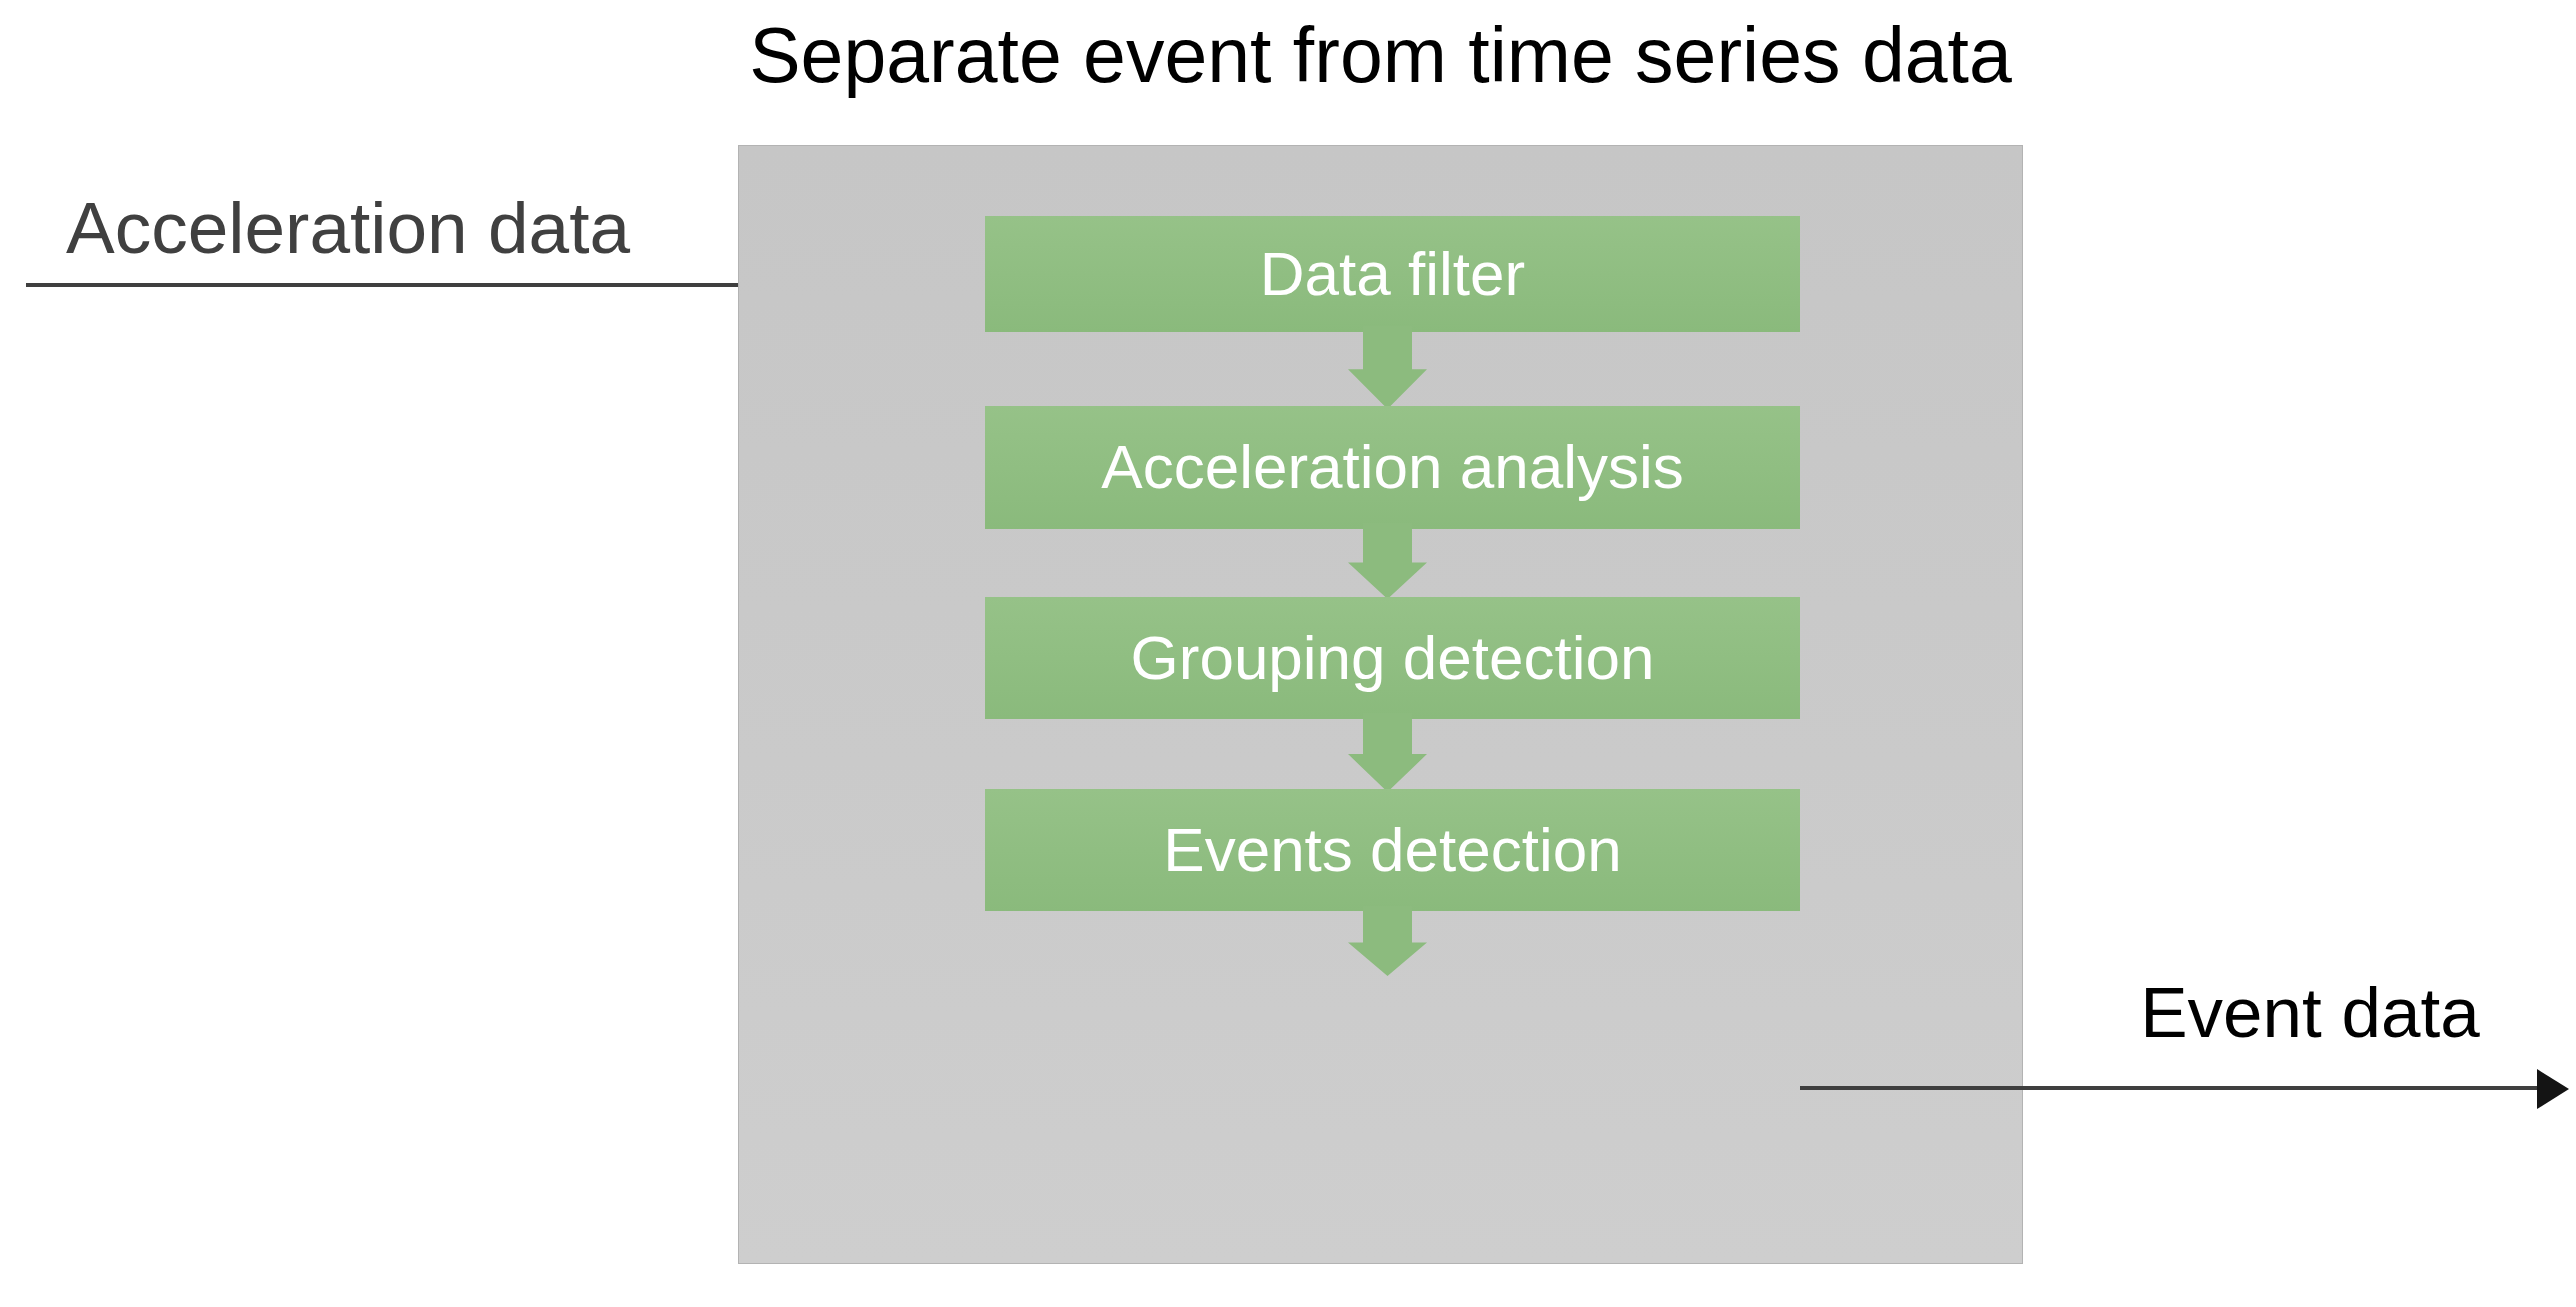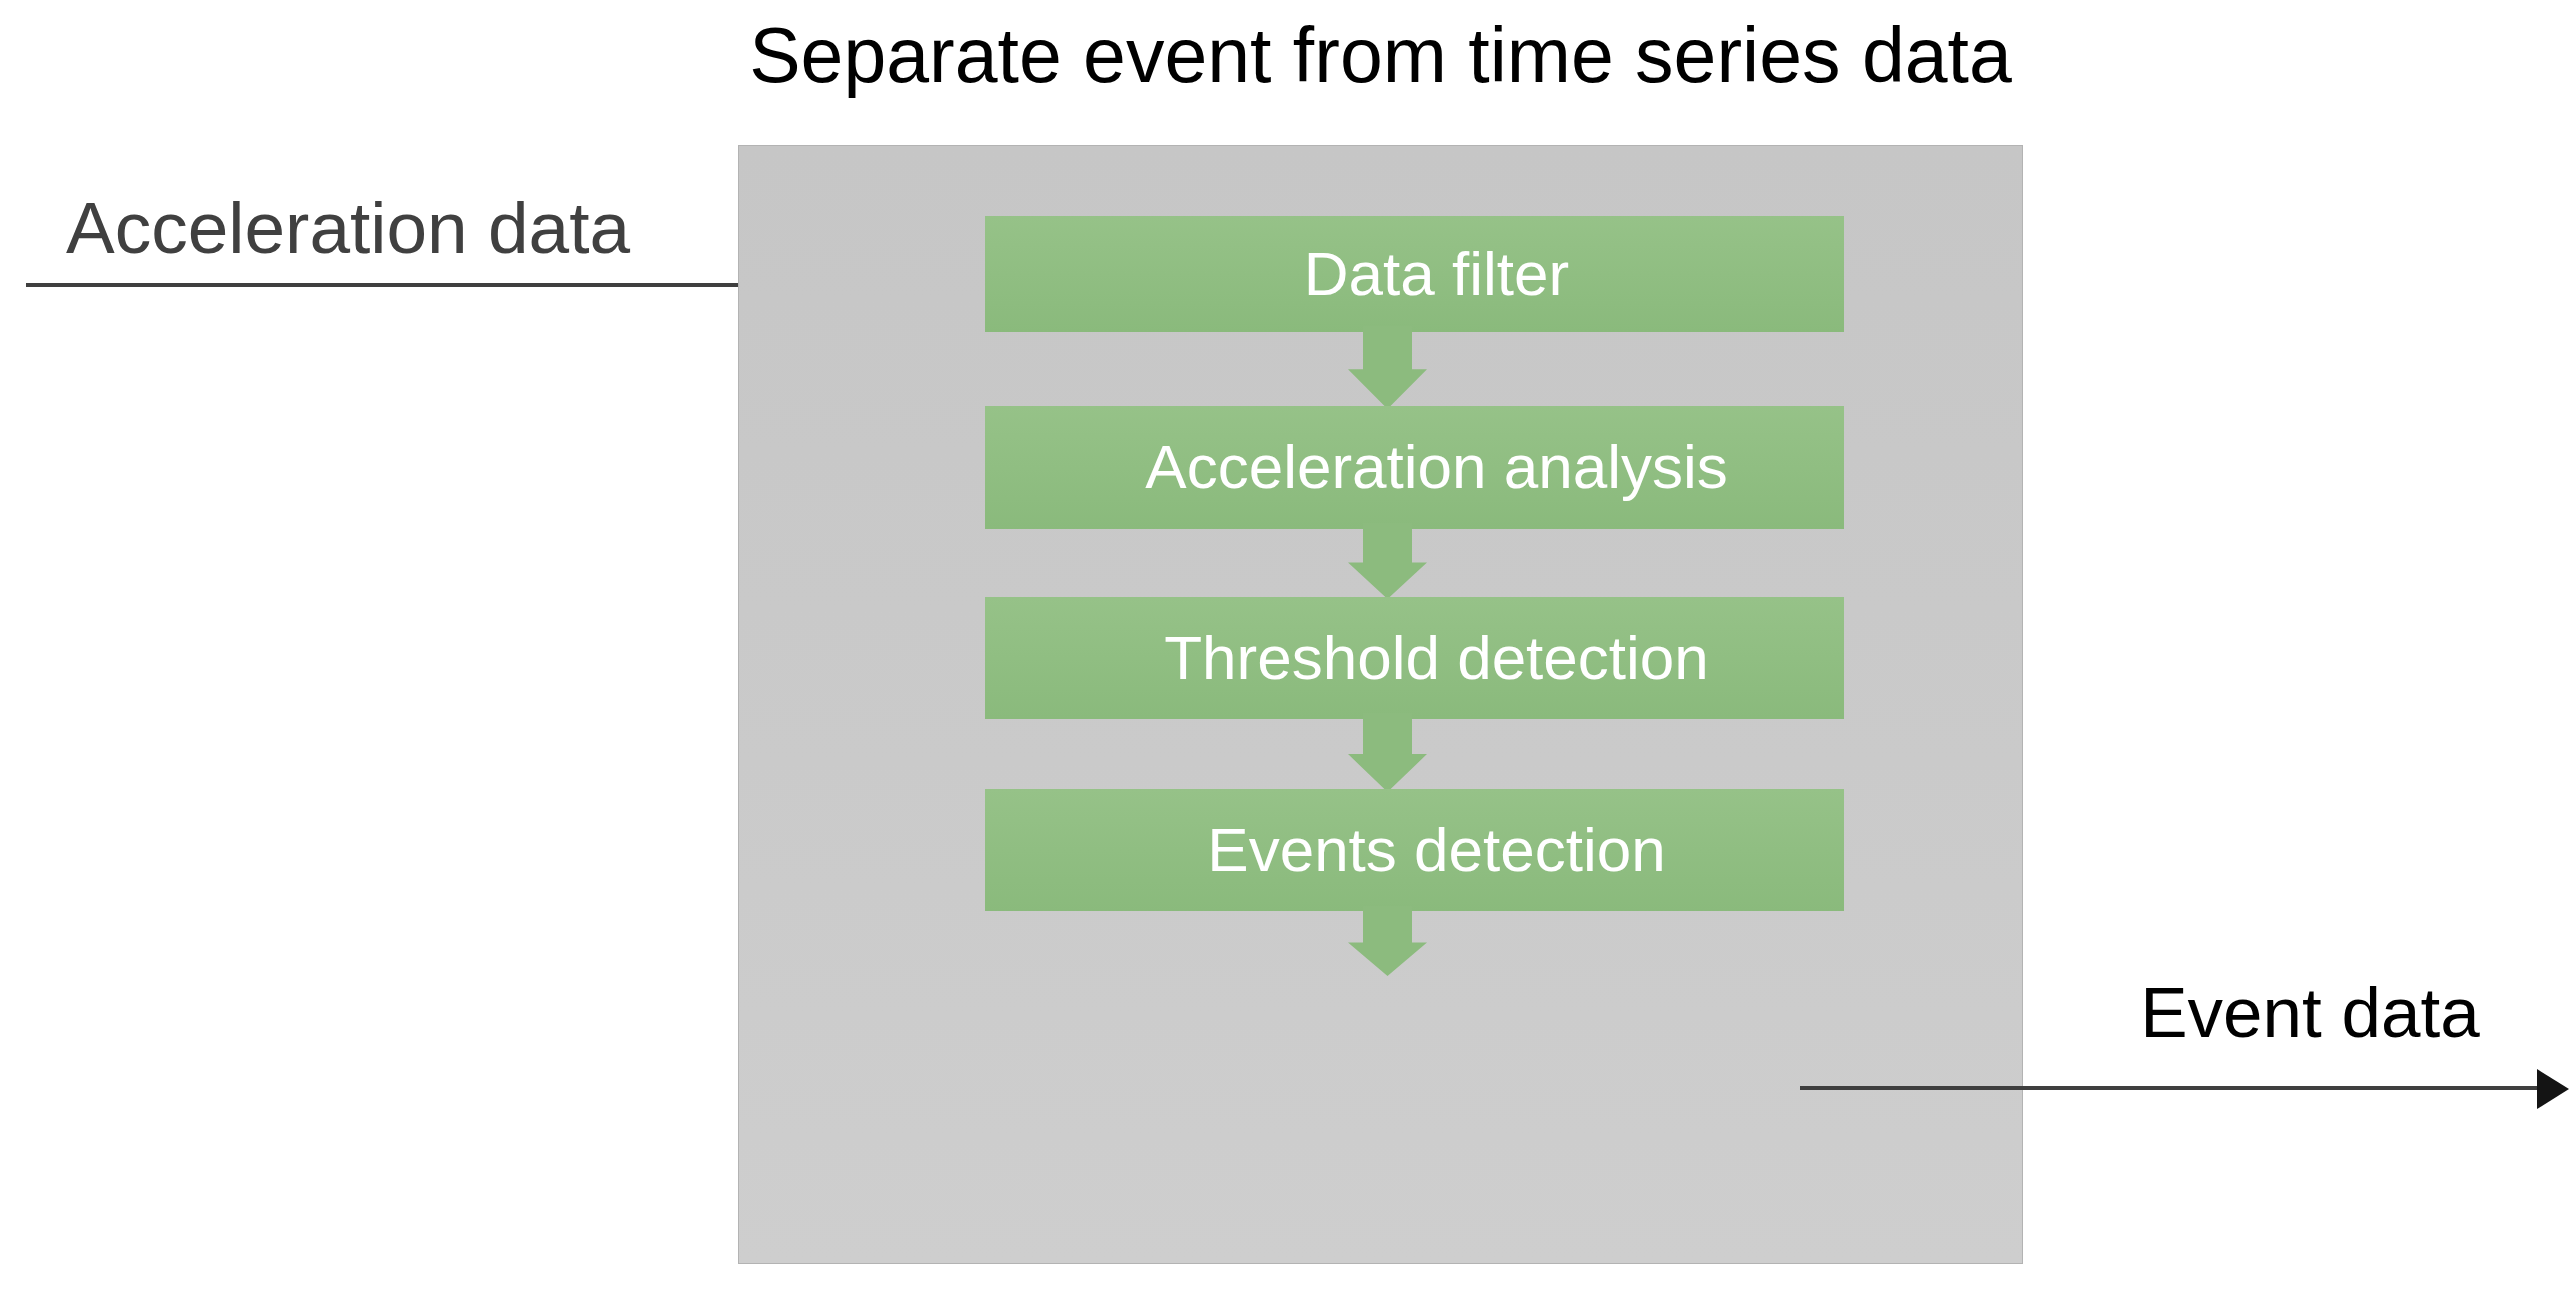--- a/index.html
+++ b/index.html
@@ -67,21 +67,20 @@
     left: 985px;
     width: 815px;
     background: linear-gradient(180deg, #96c288 0%, #8aba7c 100%);
     color: #ffffff;
     display: flex;
     align-items: center;
     justify-content: center;
     text-align: center;
     font-size: 62px;
     line-height: 1.3;
-    padding-left: 44px;
   }
   .step .step-label { max-width: 733px; }
   .b1 { top: 216px;  height: 116px; }
   .b2 { top: 406px;  height: 123px; }
   .b3 { top: 597px;  height: 122px; }
   .b4 { top: 789px;  height: 122px; }
   .b5 { top: 973px; height: 209px; }
 
   
   .connector {
@@ -135,21 +134,21 @@
 
   <div class="connector c1"></div>
 
   <div class="step b2">
     <span class="step-label">Acceleration analysis</span>
   </div>
 
   <div class="connector c2"></div>
 
   <div class="step b3">
-    <span class="step-label">Threshold detection</span>
+    <span class="step-label">Grouping detection</span>
   </div>
 
   <div class="connector c3"></div>
 
   <div class="step b4">
     <span class="step-label">Events detection</span>
   </div>
 
   <div class="connector c4"></div>
 

